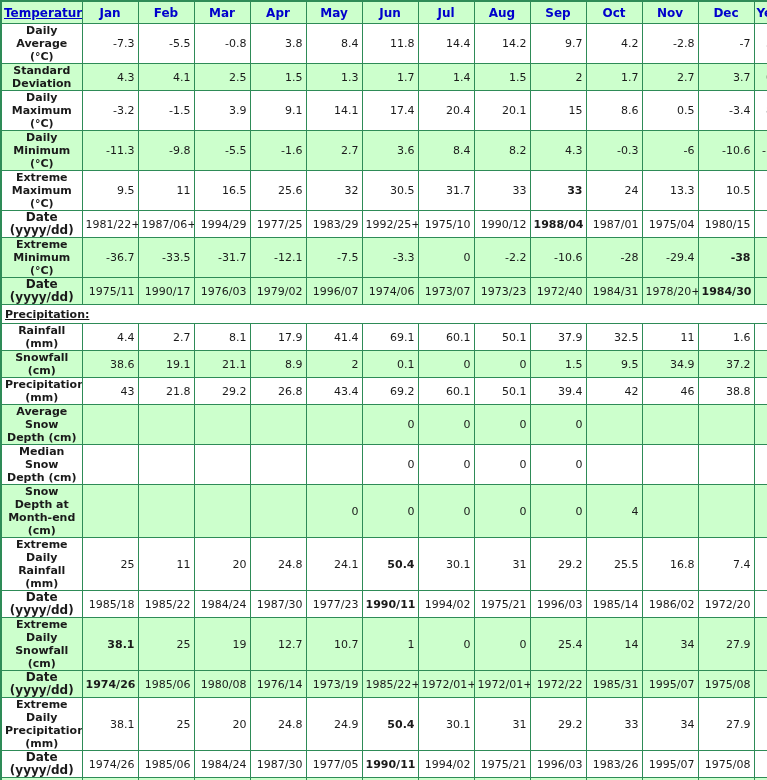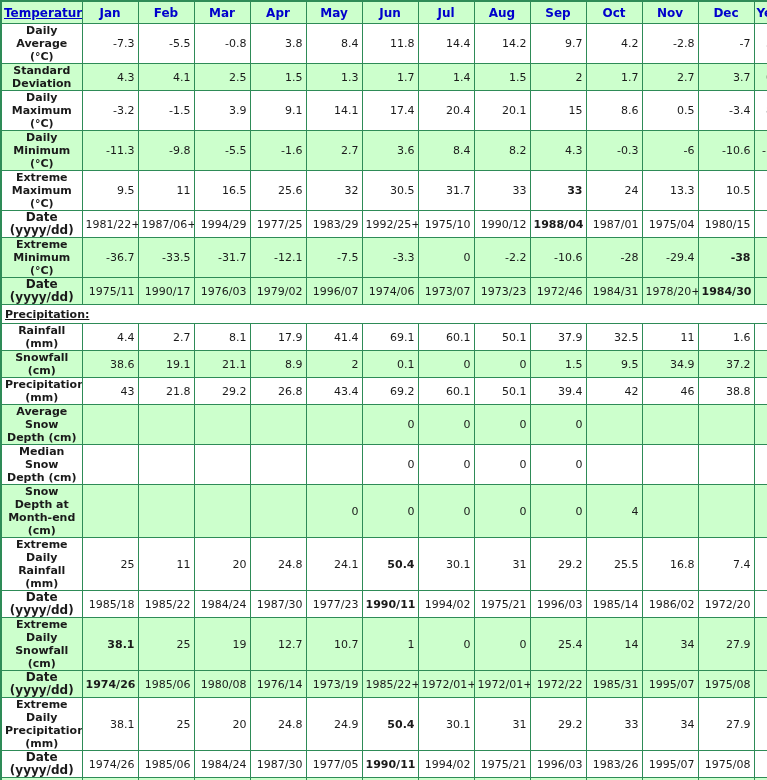--- a/index.html
+++ b/index.html
@@ -235,21 +235,21 @@
       <tr class="shaded date-row">
         <td class="rowlabel">Date (yyyy/dd)</td>
         <td class="val">1975/11</td>
         <td class="val">1990/17</td>
         <td class="val">1976/03</td>
         <td class="val">1979/02</td>
         <td class="val">1996/07</td>
         <td class="val">1974/06</td>
         <td class="val">1973/07</td>
         <td class="val">1973/23</td>
-        <td class="val">1972/46</td>
+        <td class="val">1972/40</td>
         <td class="val">1984/31</td>
         <td class="val">1978/20+</td>
         <td class="val bold">1984/30</td>
         <td class="val"></td>
       </tr>
       <tr>
         <td class="section-head" colspan="15">Precipitation:</td>
       </tr>
       <tr class="plain">
         <td class="rowlabel">Rainfall (mm)</td>

